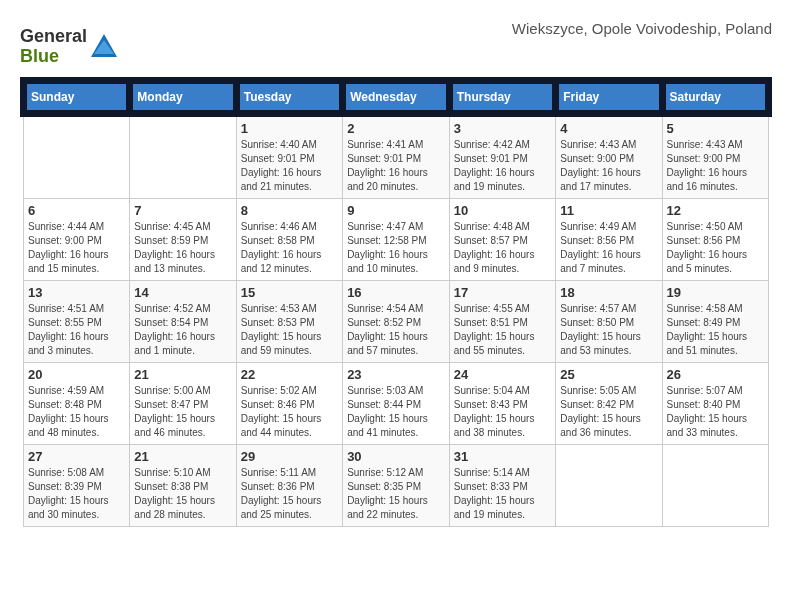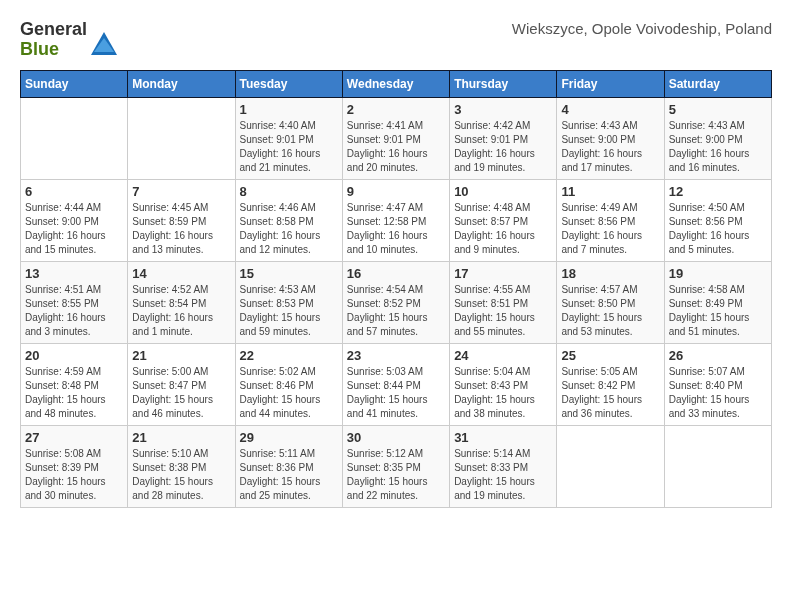--- a/index.html
+++ b/index.html
@@ -11,21 +11,22 @@
       padding: 20px;
     }
     .header {
       display: flex;
       justify-content: space-between;
       align-items: flex-start;
       margin-bottom: 10px;
     }
     .logo {
       display: flex;
-      align-items: flex-end;
+      align-items: center;
+      margin-top: 7px;
     }
     .logo-text {
       display: flex;
       flex-direction: column;
       font-size: 18px;
       font-weight: bold;
       line-height: 1.1;
     }
     .logo-text .general { color: #333; }
     .logo-text .blue { color: #4d7c0f; }
@@ -51,21 +52,21 @@
       border-collapse: collapse;
       font-size: 11px;
     }
     .calendar thead th {
       background-color: #3a7dc9;
       color: #fff;
       padding: 6px 4px;
       text-align: left;
       font-size: 12px;
       font-weight: bold;
-      border: 1px solid #0f172a;
+      border: 7px solid #0f172a;
     }
     .calendar tbody td {
       vertical-align: top;
       border: 1px solid #ccc;
       padding: 4px;
       width: 107px;
       min-height: 80px;
       background: #fff;
     }
     .calendar tbody tr:nth-child(odd) td {

